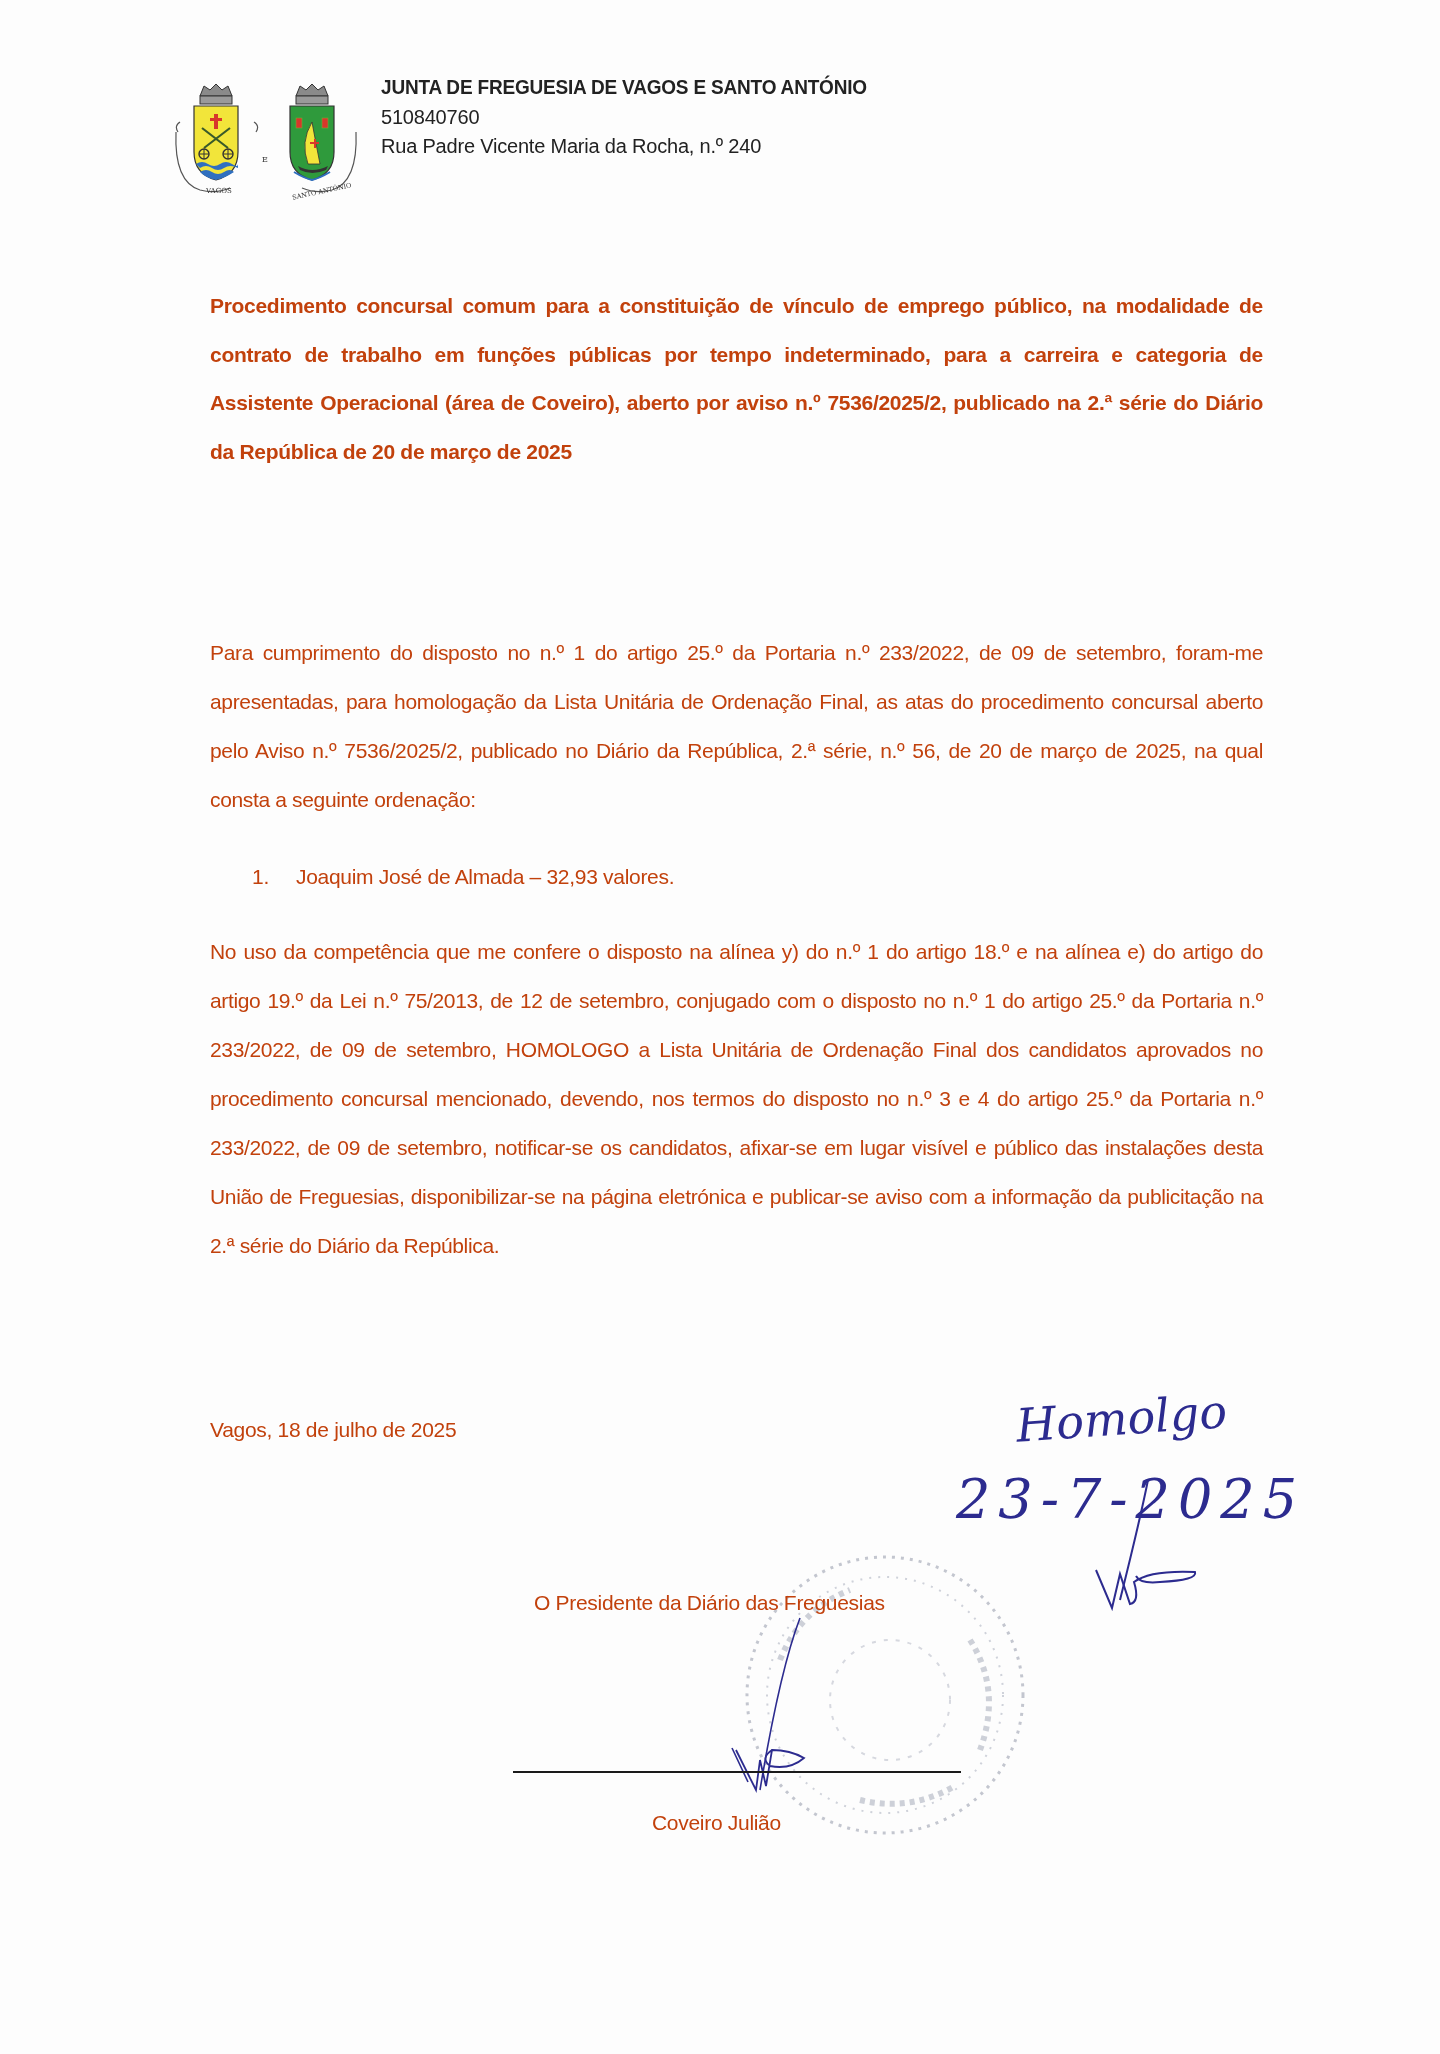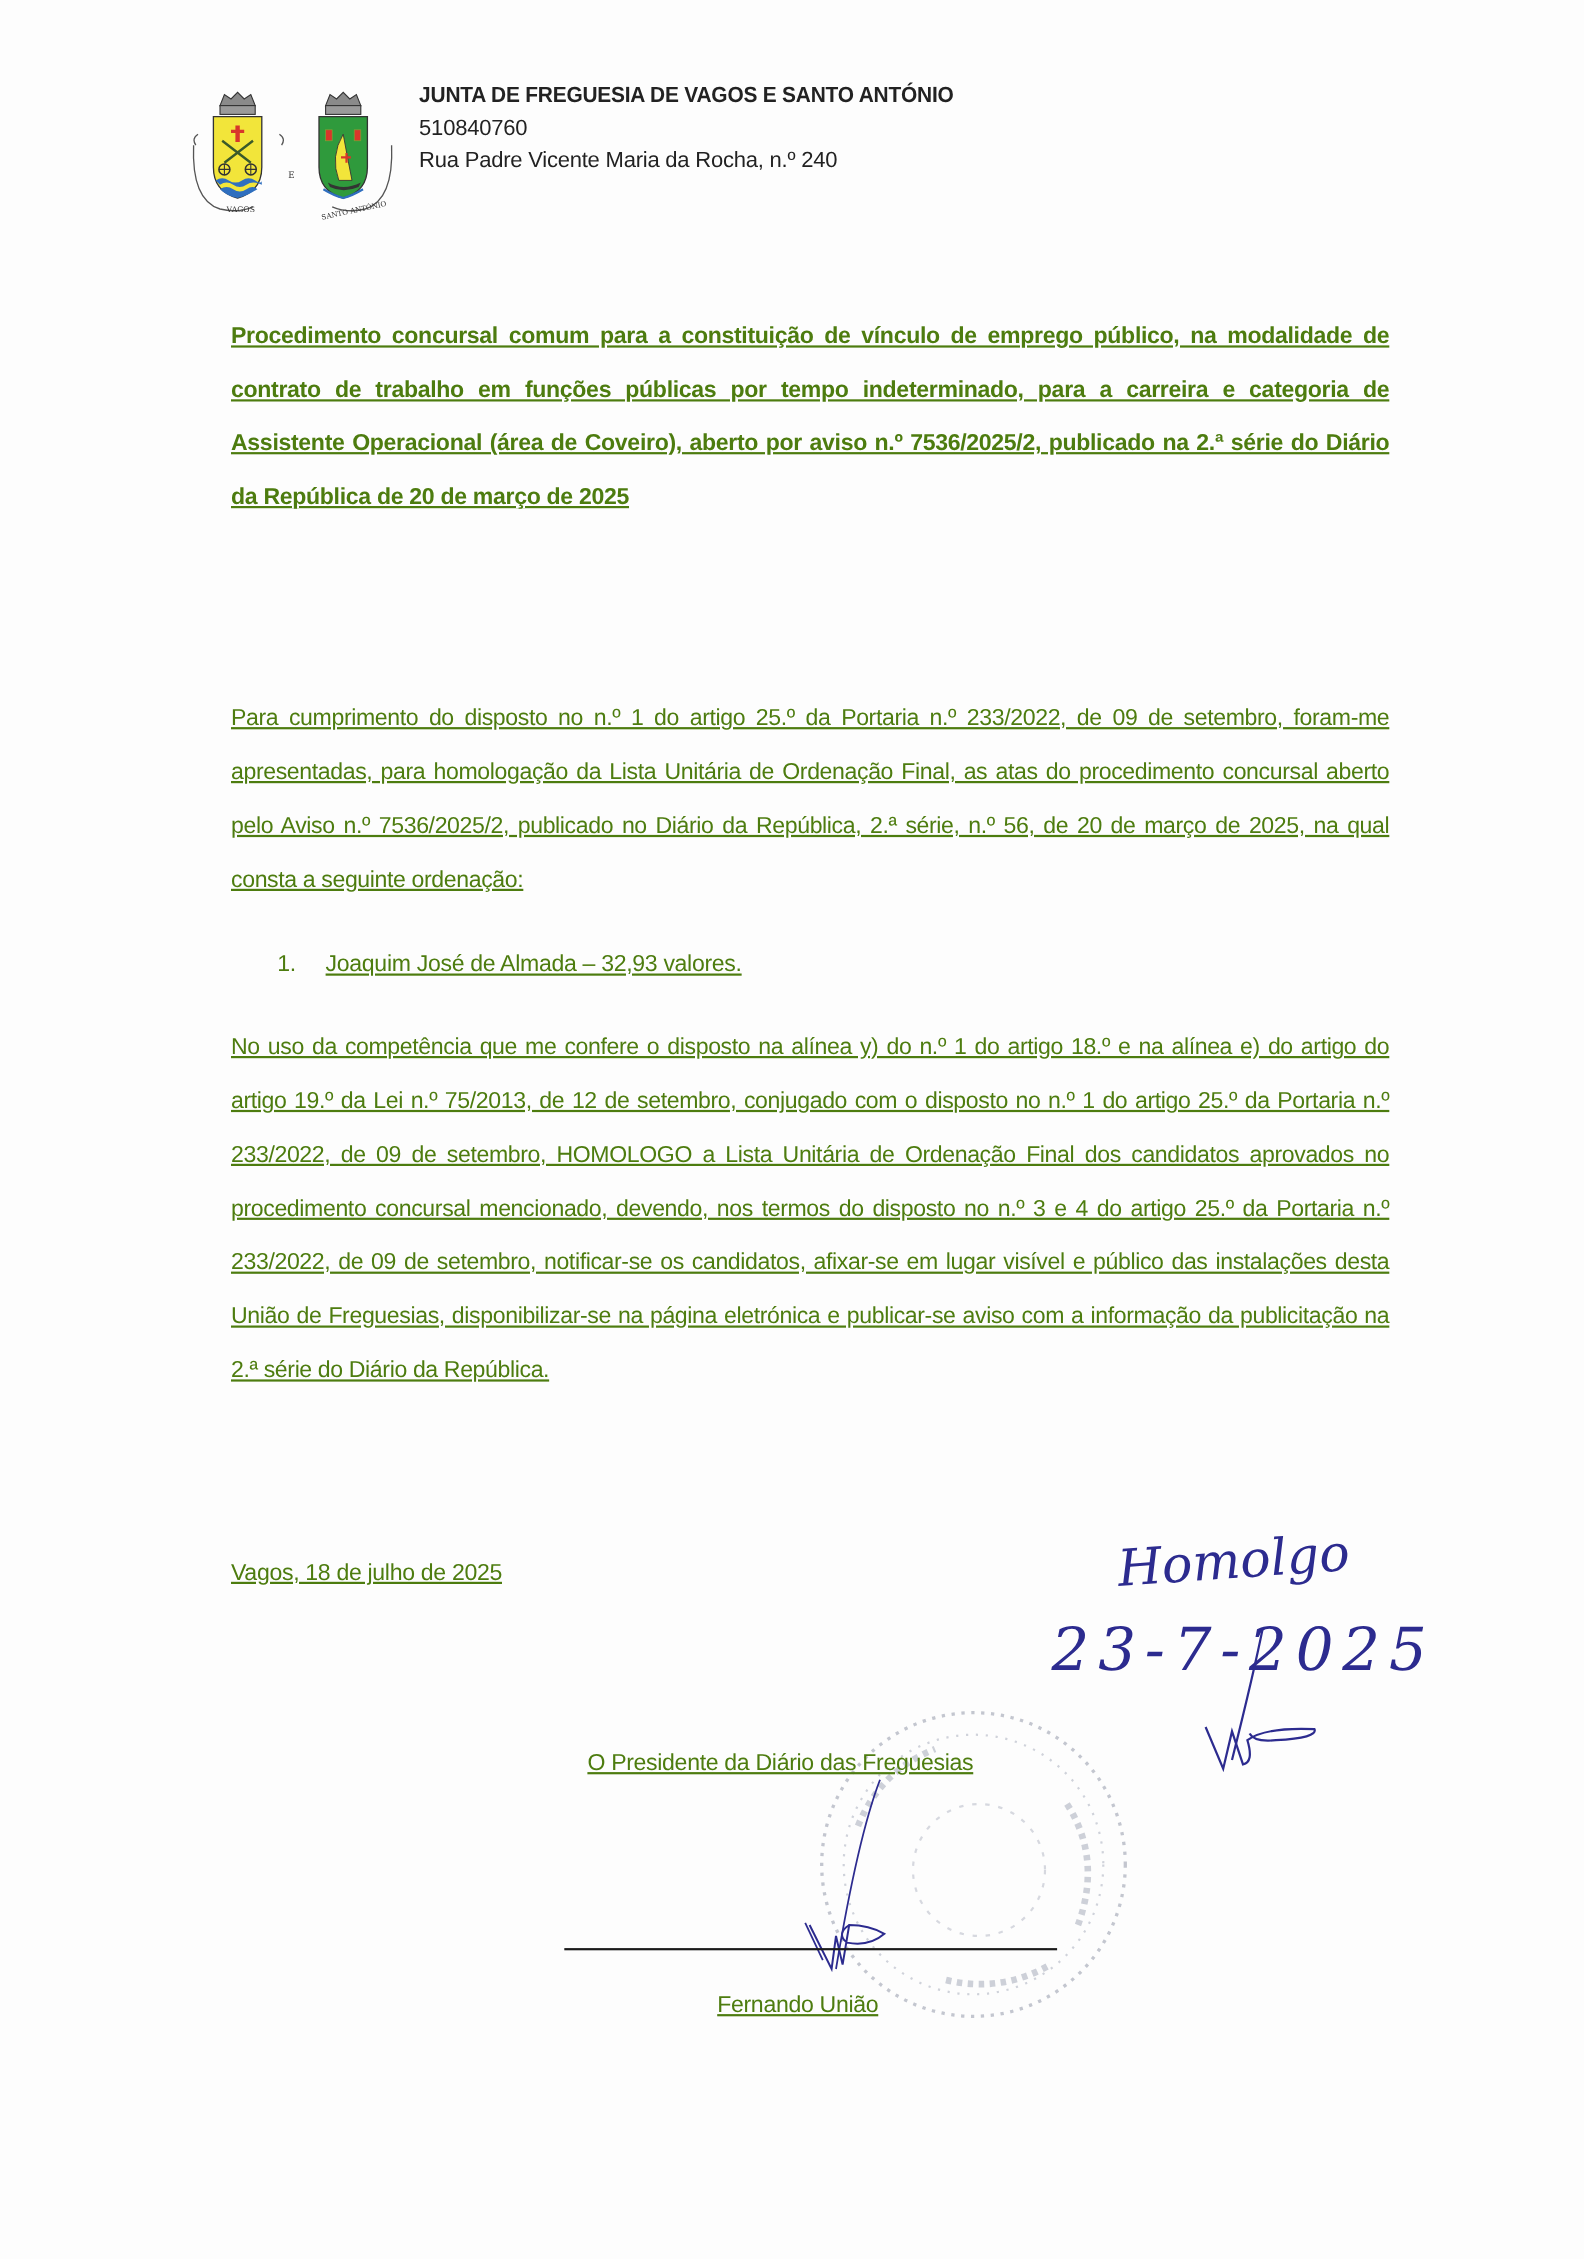--- a/index.html
+++ b/index.html
@@ -7,21 +7,21 @@
            font-family: "Liberation Sans", "DejaVu Sans", sans-serif; color: #1f1f1f; }
     .page { position: absolute; left: 0; top: 0; width: 1440px; height: 2054px; background: #fdfdfd; }
 
     
     .logos { position: absolute; left: 170px; top: 82px; width: 192px; height: 120px; }
     .header-text { position: absolute; left: 381px; top: 73px; font-family: "Liberation Sans", sans-serif; }
     .header-text .line { font-size: 20px; line-height: 29.5px; color: #222; white-space: nowrap; letter-spacing: -0.2px; }
     .header-text .org { font-weight: bold; font-size: 20px; transform: scaleX(0.95); transform-origin: left; }
 
     
-    .body-font { font-family: "Liberation Sans", "DejaVu Sans", sans-serif; color: #4d7c0f; text-decoration: underline; }
+    .body-font { font-family: "Liberation Sans", "DejaVu Sans", sans-serif; color: #c2410c; }
     .title-block { position: absolute; left: 210px; top: 282px; width: 1053px;
                    font-size: 21px; font-weight: bold; line-height: 48.5px;
                    text-align: justify; text-align-last: left; letter-spacing: -0.3px; }
     .heading { position: absolute; left: 210px; top: 544px; width: 1053px; text-align: center;
                font-size: 21px; font-weight: bold; letter-spacing: -0.5px; line-height: 30px; }
     .para { position: absolute; left: 210px; width: 1053px; font-size: 21px; line-height: 49px;
             text-align: justify; text-align-last: left; letter-spacing: -0.35px; }
     .para1 { top: 628px; }
     .para2 { top: 927px; }
     .list { position: absolute; left: 252px; top: 862px; font-size: 21px; line-height: 30px; letter-spacing: -0.3px; }
@@ -127,21 +127,21 @@
 
   <div class="signer-title body-font">O Presidente da Diário das Freguesias</div>
 
   <svg class="signature" style="left:700px; top:1610px;" width="140" height="200" viewBox="0 0 140 200">
     <path d="M100 8 Q80 60 60 180" fill="none" stroke="#2c2b8f" stroke-width="1.6"></path>
     <path d="M36 140 L56 180 L60 150 L66 176 L72 140 Q90 140 104 148 Q90 160 70 156 Q60 148 72 140" fill="none" stroke="#2c2b8f" stroke-width="1.8"></path>
     <path d="M32 138 L48 172" fill="none" stroke="#2c2b8f" stroke-width="1.6"></path>
   </svg>
   <div class="sign-line"></div>
 
-  <div class="signer-name body-font">Fernando União</div>
+  <div class="signer-name body-font">Coveiro Julião</div>
 
   <div class="handwriting">
     <svg width="380" height="260" viewBox="0 0 380 260">
       <text class="hw-text" x="76" y="66" font-size="46" transform="rotate(-4 160 50)">Homolgo</text>
       <text class="hw-text" x="16" y="148" font-size="54" letter-spacing="8">23-7-2025</text>
       <g>
         <path d="M208 110 Q200 150 180 230" fill="none" stroke="#2c2b8f" stroke-width="2"></path>
         <path d="M156 200 L172 238 L180 204 L190 234 Q200 232 194 212 Q210 200 255 202 Q258 210 220 212 Q200 214 196 206" fill="none" stroke="#2c2b8f" stroke-width="2"></path>
       </g>
     </svg>

